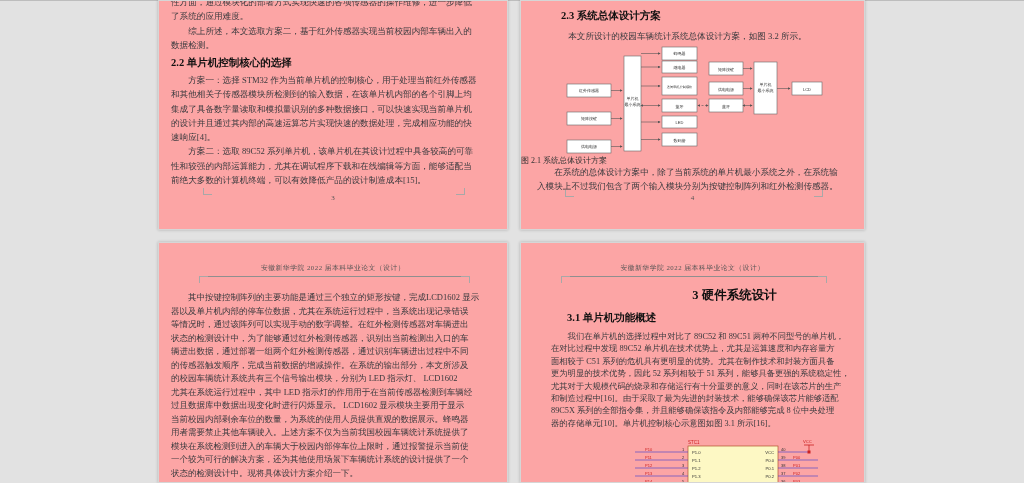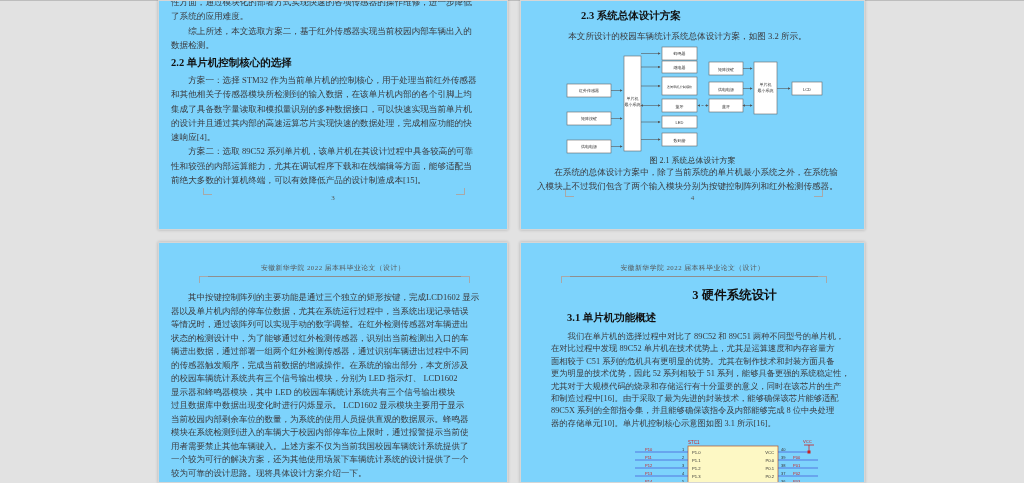--- a/index.html
+++ b/index.html
@@ -3,33 +3,33 @@
 <meta charset="utf-8">
 <style>
   html,body{margin:0;padding:0;}
   body{
     width:1024px;height:483px;overflow:hidden;position:relative;
     background:#e2e2e2;
     font-family:"Liberation Serif","DejaVu Serif",serif;
   }
   .topline{position:absolute;left:0;top:0;width:1024px;height:1px;background:#bdbdbd;}
   .page{
-    position:absolute;background:#7dd3fc;overflow:hidden;
+    position:absolute;background:#fca5a5;overflow:hidden;
     box-shadow:0 0 3px rgba(0,0,0,.22);border:1px solid #d6d6d6;box-sizing:border-box;
   }
   .tl{line-height:14.3px;font-size:8.6px;color:#3a3a3e;white-space:nowrap;}
   .tl3{line-height:13.5px;font-size:8.5px;color:#3a3a3e;white-space:nowrap;}
   .tl4{line-height:12.4px;font-size:8.3px;color:#3a3a3e;white-space:nowrap;}
   .abs{position:absolute;}
   .h2{font-weight:bold;font-size:10.5px;color:#111;white-space:nowrap;}
   .chapter{font-weight:bold;font-size:12.5px;color:#111;text-align:center;width:100%;padding-left:42px;}
   .pagenum{font-size:7px;color:#555;text-align:center;width:100%;}
   .runhead{font-size:6.8px;color:#555;text-align:center;width:100%;letter-spacing:.5px;}
   .rule{position:absolute;border-top:1px solid #8f8f8f;height:0;}
-  .caption{font-size:8px;color:#333;text-align:center;width:100%;}
+  .caption{font-size:8px;color:#333;text-align:left;width:100%;}
   .cmark{position:absolute;width:8px;height:6px;border:0 solid #a8a8a8;}
   svg text{font-family:"Liberation Sans","DejaVu Sans",sans-serif;}
   .boxlbl{fill:#333;}
 </style>
 </head>
 <body>
 
 <div class="topline"></div>
 
 <div class="page" style="left:158px;top:0;width:350px;height:230px;">
@@ -49,21 +49,21 @@
       <div class="tl">　　方案二：选取 89C52 系列单片机，该单片机在其设计过程中具备较高的可靠</div>
       <div class="tl">性和较强的内部运算能力，尤其在调试程序下载和在线编辑等方面，能够适配当</div>
       <div class="tl">前绝大多数的计算机终端，可以有效降低产品的设计制造成本[15]。</div>
     </div>
   <div class="cmark" style="left:44px;top:187px;border-bottom-width:1px;border-left-width:1px;"></div>
   <div class="cmark" style="left:297px;top:187px;border-bottom-width:1px;border-right-width:1px;"></div>
   <div class="abs pagenum" style="top:193px;left:0;">3</div>
 </div>
 
 <div class="page" style="left:520px;top:0;width:345px;height:230px;">
-  <div class="abs h2" style="left:40px;top:8px;margin-left:20px;">2.3 系统总体设计方案</div>
+  <div class="abs h2" style="left:40px;top:8px;">2.3 系统总体设计方案</div>
   <div class="abs tl" style="left:30px;top:28px;">　　本文所设计的校园车辆统计系统总体设计方案，如图 3.2 所示。</div>
 
   <svg class="abs" style="left:28px;top:44px;" width="304" height="110" viewBox="0 0 304 110">
     <defs>
       <marker id="arr" markerWidth="5" markerHeight="5" refX="4" refY="2.5" orient="auto">
         <path d="M0,0 L5,2.5 L0,5 z" fill="#555"></path>
       </marker>
       <marker id="arrS" markerWidth="5" markerHeight="5" refX="1" refY="2.5" orient="auto">
         <path d="M5,0 L0,2.5 L5,5 z" fill="#555"></path>
       </marker>
@@ -138,27 +138,27 @@
   <div class="cmark" style="left:40px;top:33px;border-top-width:1px;border-left-width:1px;"></div>
   <div class="cmark" style="left:302px;top:33px;border-top-width:1px;border-right-width:1px;"></div>
   <div class="abs" style="left:12px;top:48px;width:336px;">
       <div class="tl3">　　其中按键控制阵列的主要功能是通过三个独立的矩形按键，完成LCD1602 显示</div>
       <div class="tl3">器以及单片机内部的停车位数据，尤其在系统运行过程中，当系统出现记录错误</div>
       <div class="tl3">等情况时，通过该阵列可以实现手动的数字调整。在红外检测传感器对车辆进出</div>
       <div class="tl3">状态的检测设计中，为了能够通过红外检测传感器，识别出当前检测出入口的车</div>
       <div class="tl3">辆进出数据，通过部署一组两个红外检测传感器，通过识别车辆进出过程中不同</div>
       <div class="tl3">的传感器触发顺序，完成当前数据的增减操作。在系统的输出部分，本文所涉及</div>
       <div class="tl3">的校园车辆统计系统共有三个信号输出模块，分别为 LED 指示灯、 LCD1602</div>
-      <div class="tl3">显示器和蜂鸣器模块，其中 LED 的校园车辆统计系统共有三个信号输出模块</div>
+      <div class="tl3">尤其在系统运行过程中，其中 LED 指示灯的作用用于在当前传感器检测到车辆经</div>
       <div class="tl3">过且数据库中数据出现变化时进行闪烁显示。 LCD1602 显示模块主要用于显示</div>
       <div class="tl3">当前校园内部剩余车位的数量，为系统的使用人员提供直观的数据展示。蜂鸣器</div>
+      <div class="tl3">用者需要禁止其他车辆驶入。上述方案不仅为当前我国校园车辆统计系统提供了</div>
       <div class="tl3">模块在系统检测到进入的车辆大于校园内部停车位上限时，通过报警提示当前使</div>
-      <div class="tl3">用者需要禁止其他车辆驶入。上述方案不仅为当前我国校园车辆统计系统提供了</div>
       <div class="tl3">一个较为可行的解决方案，还为其他使用场景下车辆统计系统的设计提供了一个</div>
-      <div class="tl3">较为可靠的设计思路。现将具体设计方案介绍一下。</div>
+      <div class="tl3">状态的检测设计中。现将具体设计方案介绍一下。</div>
     </div>
 </div>
 
 <div class="page" style="left:520px;top:242px;width:345px;height:241px;">
   <div class="abs runhead" style="top:20px;left:0;">安徽新华学院 2022 届本科毕业论文（设计）</div>
   <div class="rule" style="left:46px;top:33px;width:253px;"></div>
   <div class="cmark" style="left:40px;top:33px;border-top-width:1px;border-left-width:1px;"></div>
   <div class="cmark" style="left:297px;top:33px;border-top-width:1px;border-right-width:1px;"></div>
   <div class="abs chapter" style="top:44px;left:0;">3 硬件系统设计</div>
   <div class="abs h2" style="left:46px;top:68px;">3.1 单片机功能概述</div>

